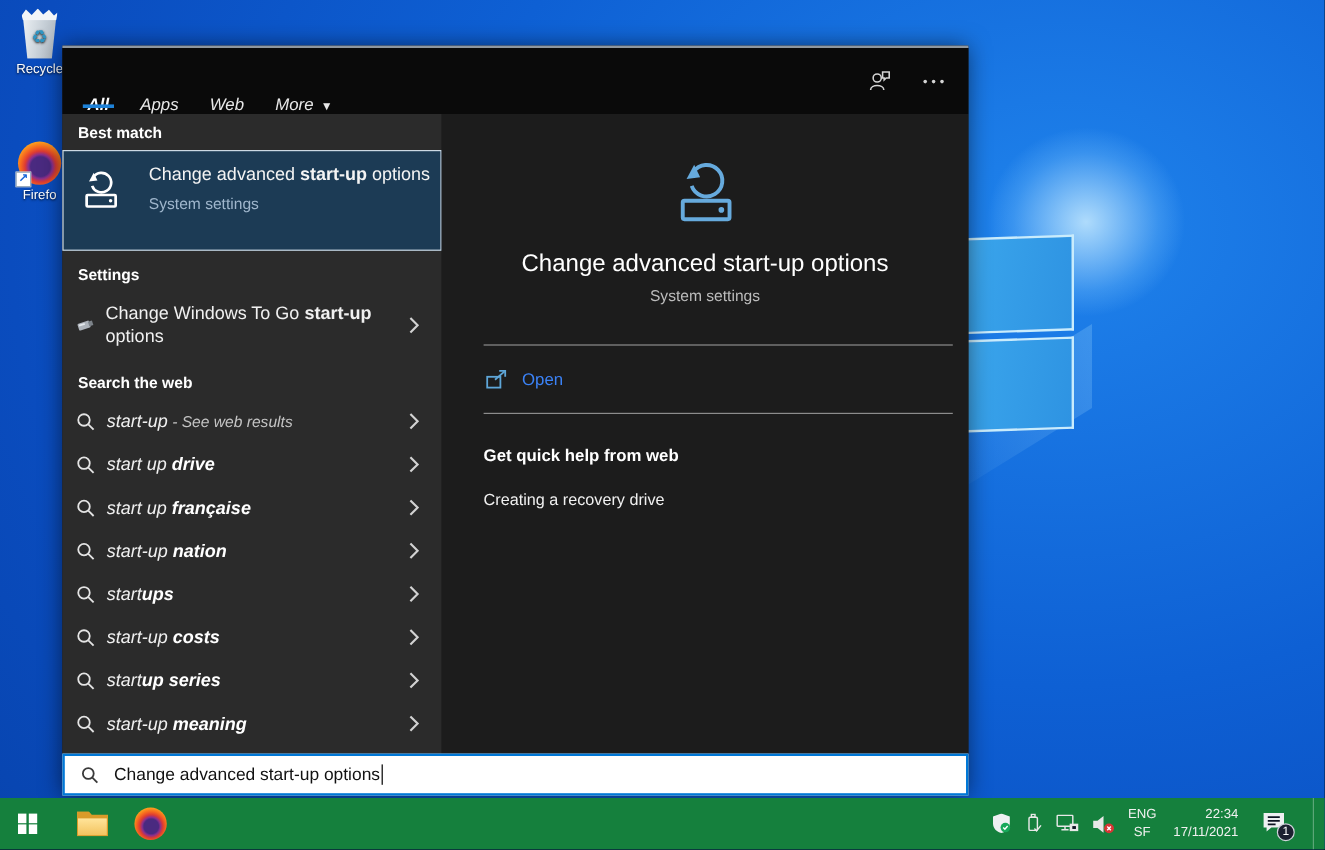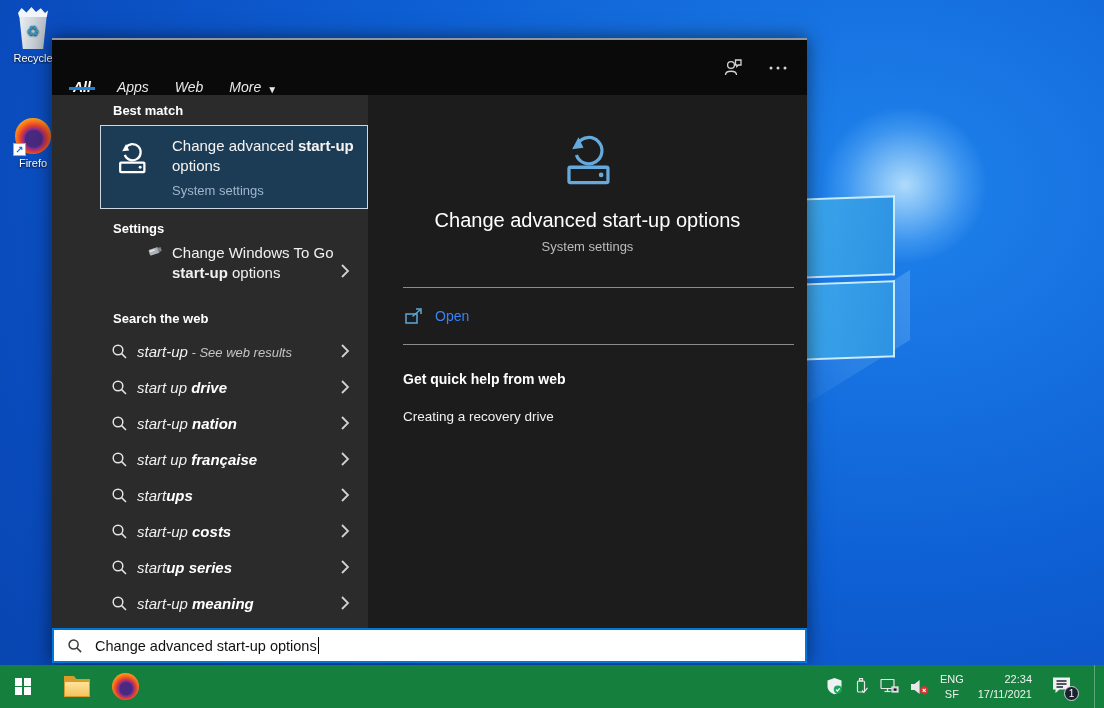--- a/index.html
+++ b/index.html
@@ -44,34 +44,34 @@
     border-top:2px solid #8f979e; box-shadow:0 0 18px rgba(0,0,0,.55); background:#1c1c1c; }
   .tabbar { height:55px; background:#0a0a0a; display:flex; align-items:center; padding:0 20px 0 21px; }
   .tab { position:relative; color:#e8e8e8; font-size:14px; margin-right:26px; height:55px;
     display:flex; align-items:flex-end; cursor:default;font-style:italic; }
   .tab.active { font-weight:700; color:#fff; }
   .tab.active::after { content:""; position:absolute; left:-4px; right:-4px; bottom:5px; height:3px; background:#1e82d8; }
   .tab .caret { margin-left:6px; font-size:10px; color:#e8e8e8; }
   .tabbar-right { margin-left:auto; display:flex; align-items:center; gap:26px; }
 
   .fly-body { display:flex; height:533px; }
-  .col-left { width:316px; background:#2b2b2b; flex:none;padding-left:48px; }
+  .col-left { width:316px; background:#2b2b2b; flex:none; }
   .col-right { flex:1; background:#1c1c1c; display:flex; flex-direction:column; align-items:center; }
 
   .section-header { height:30px; line-height:32px; padding-left:13px; font-size:13px; font-weight:700; color:#fff; }
   .section-header.pad { height:34px; line-height:40px; }
 
   .best-item { height:84px; margin:0 0 0 0; background:#1c3b55; border:1px solid #ccd9e4;
     display:flex; align-items:flex-start; padding:10px 0 0 13px; cursor:default; }
   .best-item .bm-icon { margin-top:4px; color:#fff; }
   .bm-text { margin-left:22px; }
   .bm-title { font-size:15px; color:#f4f4f4; width:200px; line-height:1.35; }
   .bm-sub { font-size:13px; color:#9fb6cc; margin-top:6px; }
 
-  .settings-item { height:56px; display:flex; align-items:flex-start; padding-left:10px; position:relative; cursor:default;margin-left:36px; }
+  .settings-item { height:56px; display:flex; align-items:center; padding-left:10px; position:relative; cursor:default; }
   .settings-item .st-text { margin-left:8px; font-size:15px; color:#f0f0f0; width:238px; line-height:1.3; }
   .row-chev { position:absolute; right:18px; top:50%; transform:translateY(-50%); }
 
   .web-row { height:36px; display:flex; align-items:center; padding-left:11px; position:relative; cursor:default;font-style:italic; }
   .web-row .row-text { margin-left:9px; font-size:15px; color:#f0f0f0; white-space:nowrap; }
   .row-text b { font-weight:700; color:#fff; }
   .row-text .muted { font-size:13px; color:#c4c4c4; }
 
   
   .pv-icon { margin-top:36px; color:#66aadd; }
@@ -244,35 +244,35 @@
               </svg>
             </span>
         </div>
         <div class="web-row">
           <span>
               <svg width="17" height="17" viewBox="0 0 17 17" fill="none" stroke="#e4e4e4" stroke-width="1.5">
                 <circle cx="7" cy="7" r="4.8"></circle>
                 <line x1="10.6" y1="10.6" x2="15" y2="15"></line>
               </svg>
             </span>
+          <span class="row-text"><span>start up </span><b>française</b><span class="muted"></span></span>
+          <span class="row-chev">
+              <svg width="10" height="16" viewBox="0 0 10 16" fill="none" stroke="#d2d2d2" stroke-width="1.8">
+                <polyline points="2,2 8,8 2,14"></polyline>
+              </svg>
+            </span>
+        </div>
+        <div class="web-row">
+          <span>
+              <svg width="17" height="17" viewBox="0 0 17 17" fill="none" stroke="#e4e4e4" stroke-width="1.5">
+                <circle cx="7" cy="7" r="4.8"></circle>
+                <line x1="10.6" y1="10.6" x2="15" y2="15"></line>
+              </svg>
+            </span>
           <span class="row-text"><span>start-up </span><b>nation</b><span class="muted"></span></span>
-          <span class="row-chev">
-              <svg width="10" height="16" viewBox="0 0 10 16" fill="none" stroke="#d2d2d2" stroke-width="1.8">
-                <polyline points="2,2 8,8 2,14"></polyline>
-              </svg>
-            </span>
-        </div>
-        <div class="web-row">
-          <span>
-              <svg width="17" height="17" viewBox="0 0 17 17" fill="none" stroke="#e4e4e4" stroke-width="1.5">
-                <circle cx="7" cy="7" r="4.8"></circle>
-                <line x1="10.6" y1="10.6" x2="15" y2="15"></line>
-              </svg>
-            </span>
-          <span class="row-text"><span>start up </span><b>française</b><span class="muted"></span></span>
           <span class="row-chev">
               <svg width="10" height="16" viewBox="0 0 10 16" fill="none" stroke="#d2d2d2" stroke-width="1.8">
                 <polyline points="2,2 8,8 2,14"></polyline>
               </svg>
             </span>
         </div>
         <div class="web-row">
           <span>
               <svg width="17" height="17" viewBox="0 0 17 17" fill="none" stroke="#e4e4e4" stroke-width="1.5">
                 <circle cx="7" cy="7" r="4.8"></circle>

